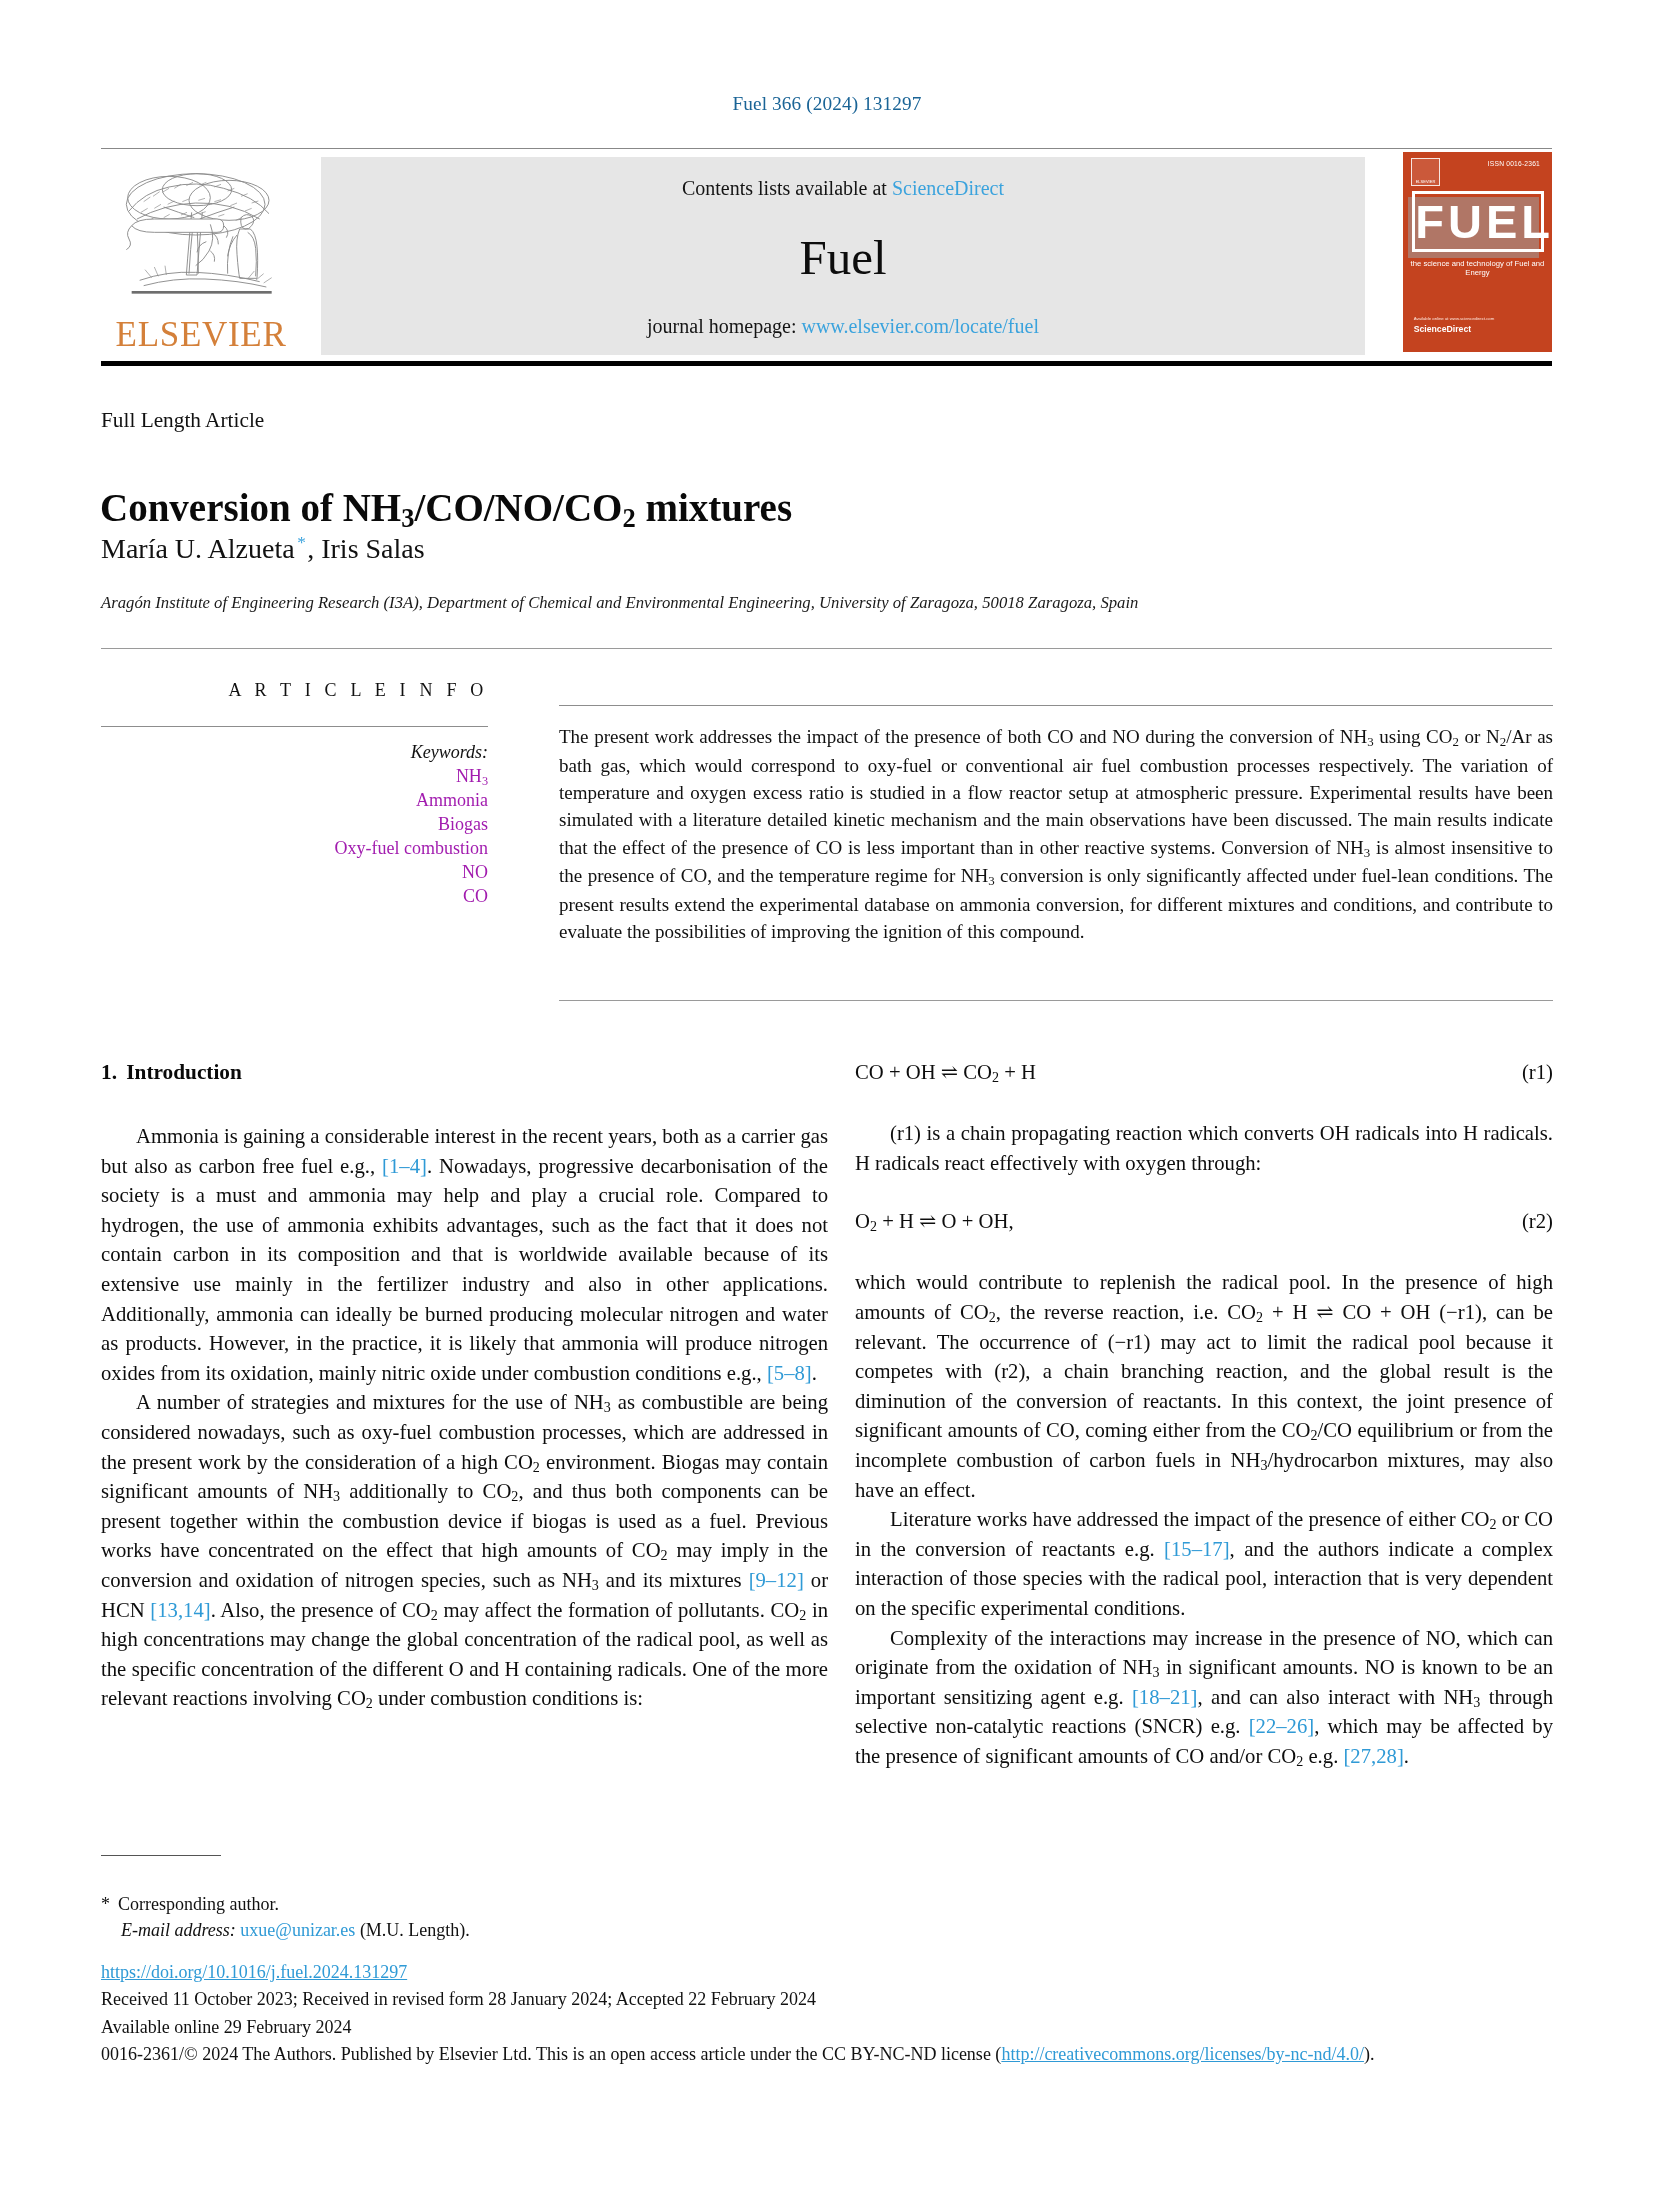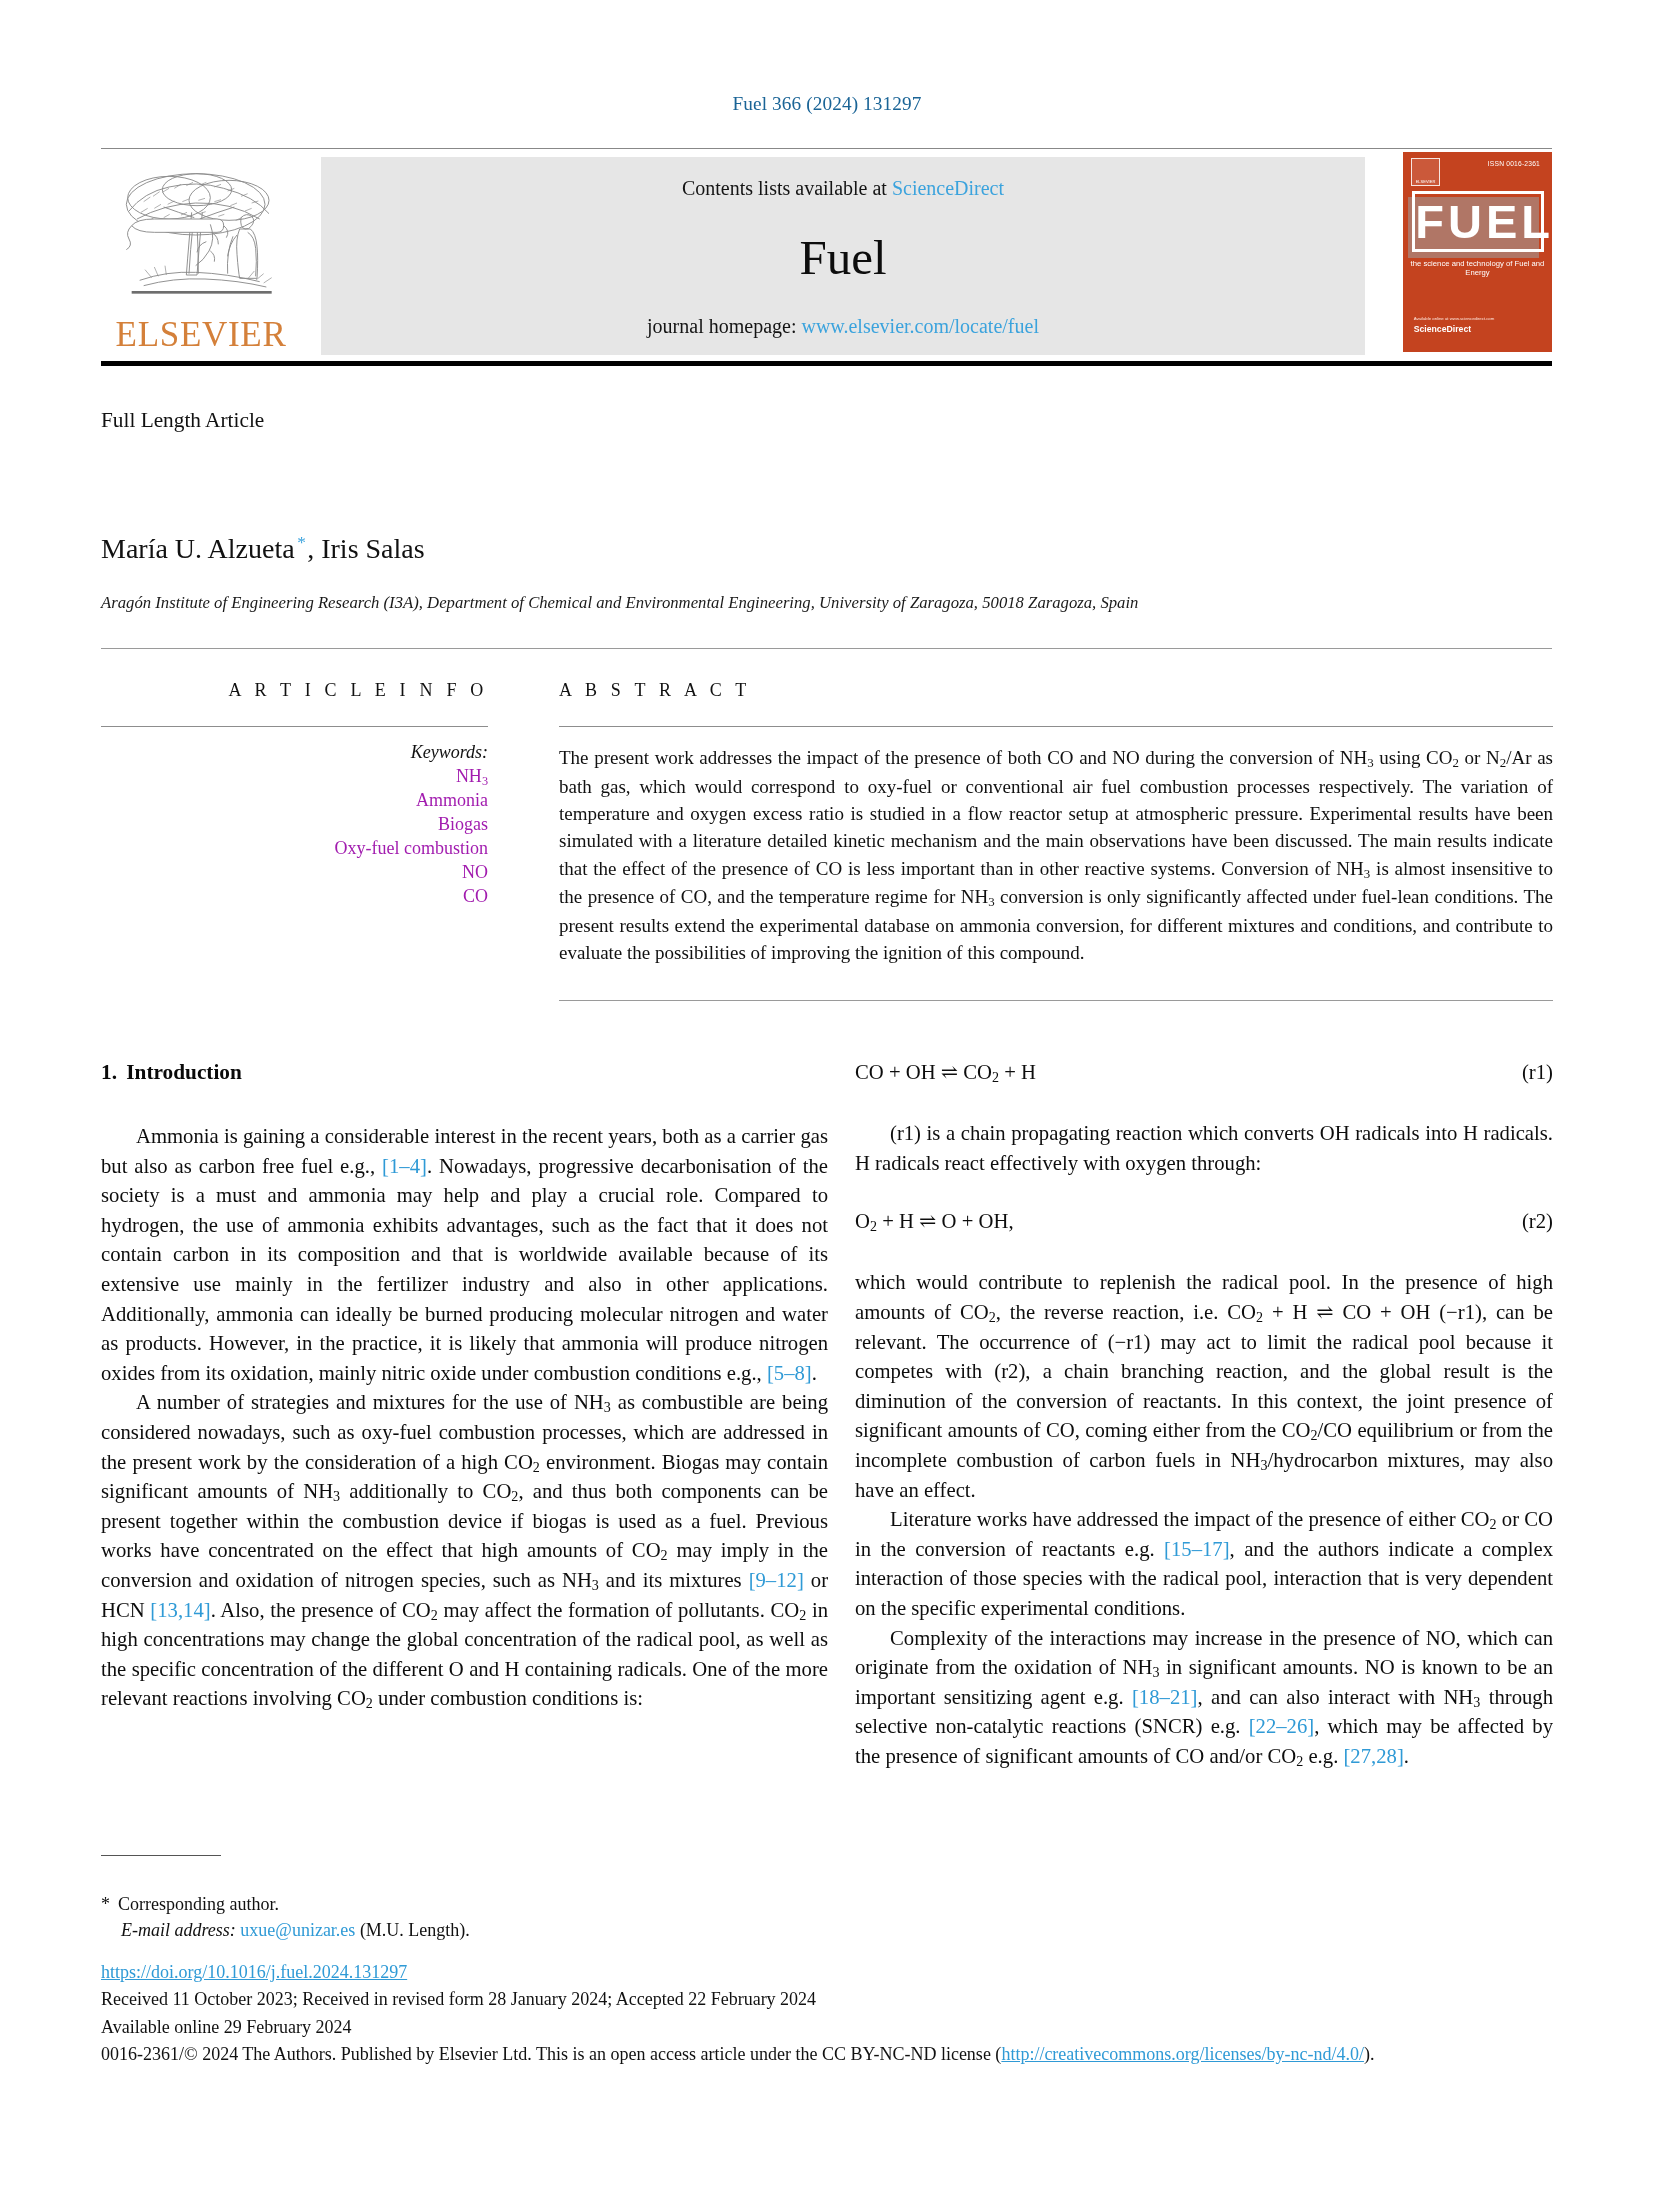--- a/index.html
+++ b/index.html
@@ -451,20 +451,23 @@
           <div class="cover-sd">ScienceDirect</div>
         </div>
       </div>
 
     </div>
   </div>
   <div class="masthead-rule"></div>
 
   <div class="article-type">Full Length Article</div>
 
+  <h1 class="paper-title">
+    <span>Conversion of NH</span><sub>3</sub><span>/CO/NO/CO</span><sub>2</sub><span> mixtures</span>
+  </h1>
 
   <div class="authors">
     <span>María U. Alzueta</span><sup class="corr-star">*</sup>, <span>Iris Salas</span>
   </div>
 
   <div class="affiliation">Aragón Institute of Engineering Research (I3A), Department of Chemical and Environmental Engineering, University of Zaragoza, 50018 Zaragoza, Spain</div>
   <div class="rule-above-info"></div>
 
   <div class="info-col">
     <div class="sec-caps">A R T I C L E  I N F O</div>
@@ -474,21 +477,20 @@
       <div>NH<sub>3</sub></div>
       <div>Ammonia</div>
       <div>Biogas</div>
       <div>Oxy-fuel combustion</div>
       <div>NO</div>
       <div>CO</div>
     </div>
   </div>
 
   <div class="abs-col">
-    <div class="sec-caps">A B S T R A C T</div>
     <div class="thin-rule"></div>
     <div class="abstract-body">
       The present work addresses the impact of the presence of both CO and NO during the conversion of NH<sub>3</sub> using CO<sub>2</sub> or N<sub>2</sub>/Ar as bath gas, which would correspond to oxy-fuel or conventional air fuel combustion processes respectively. The variation of temperature and oxygen excess ratio is studied in a flow reactor setup at atmospheric pressure. Experimental results have been simulated with a literature detailed kinetic mechanism and the main observations have been discussed. The main results indicate that the effect of the presence of CO is less important than in other reactive systems. Conversion of NH<sub>3</sub> is almost insensitive to the presence of CO, and the temperature regime for NH<sub>3</sub> conversion is only significantly affected under fuel-lean conditions. The present results extend the experimental database on ammonia conversion, for different mixtures and conditions, and contribute to evaluate the possibilities of improving the ignition of this compound.
     </div>
   </div>
   <div class="rule-below-abs"></div>
 
   <div class="body-left">
     <h2 class="sec">
       <span class="num">1.</span><span>Introduction</span>

